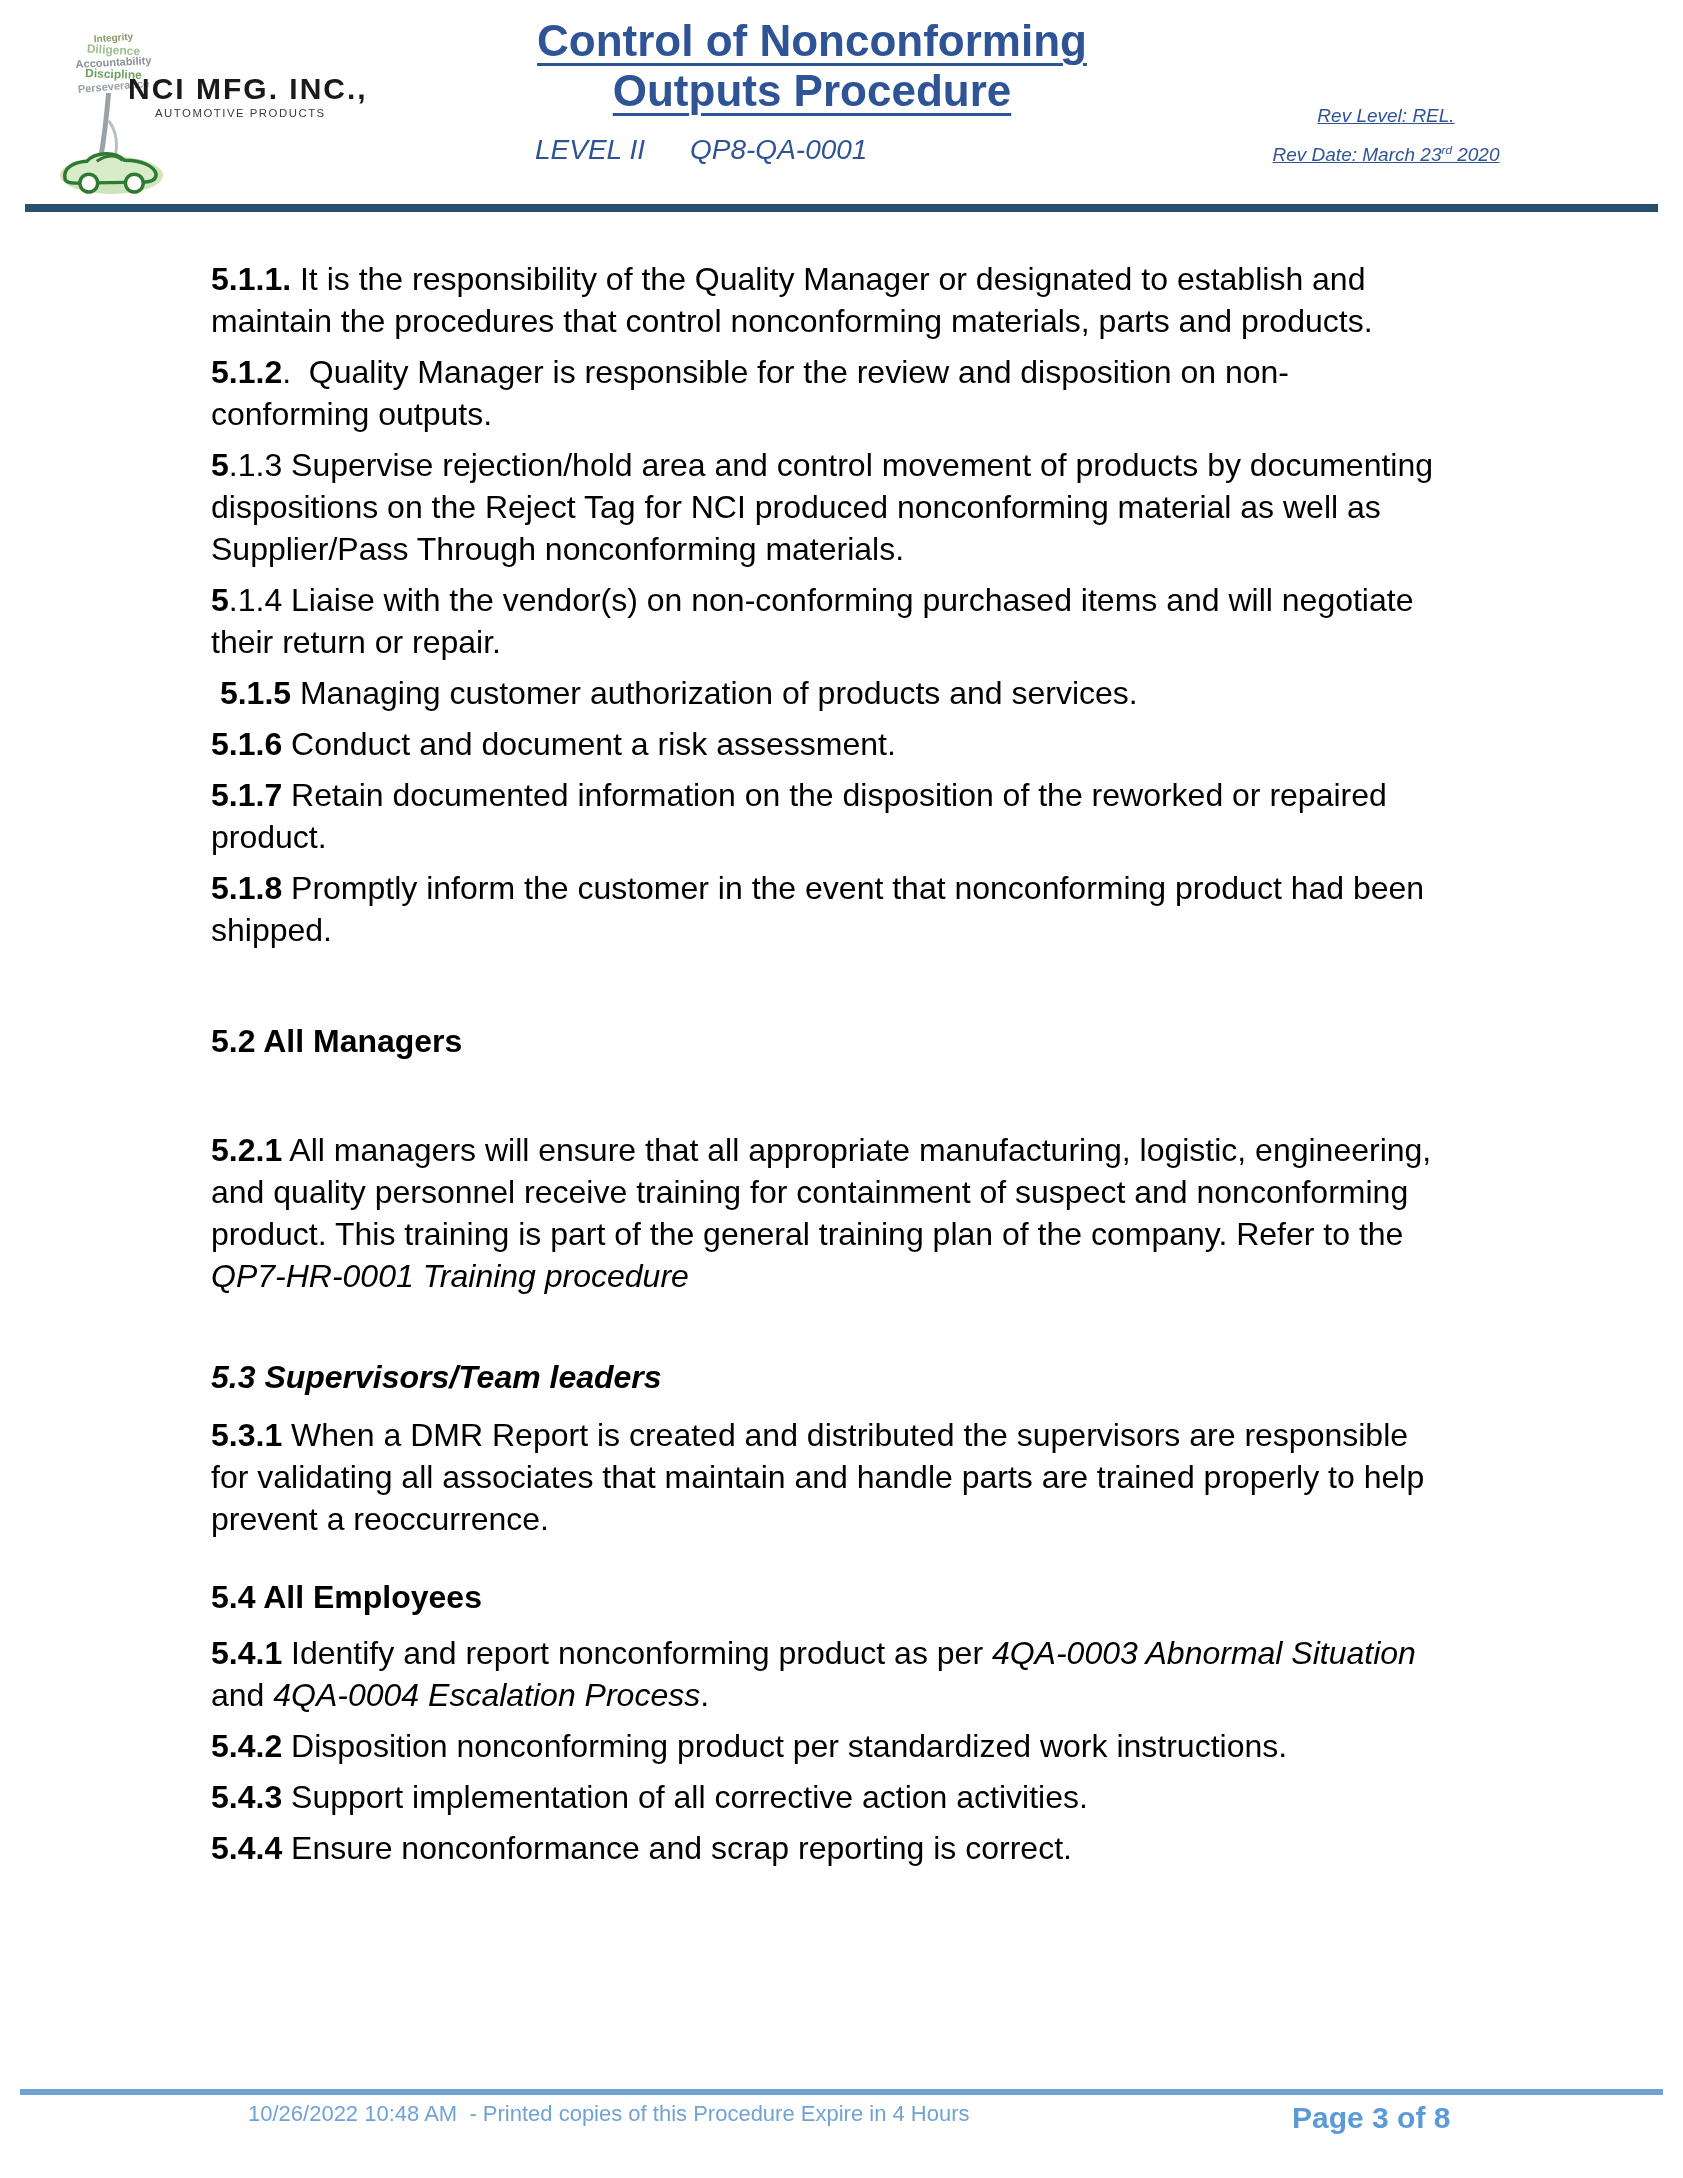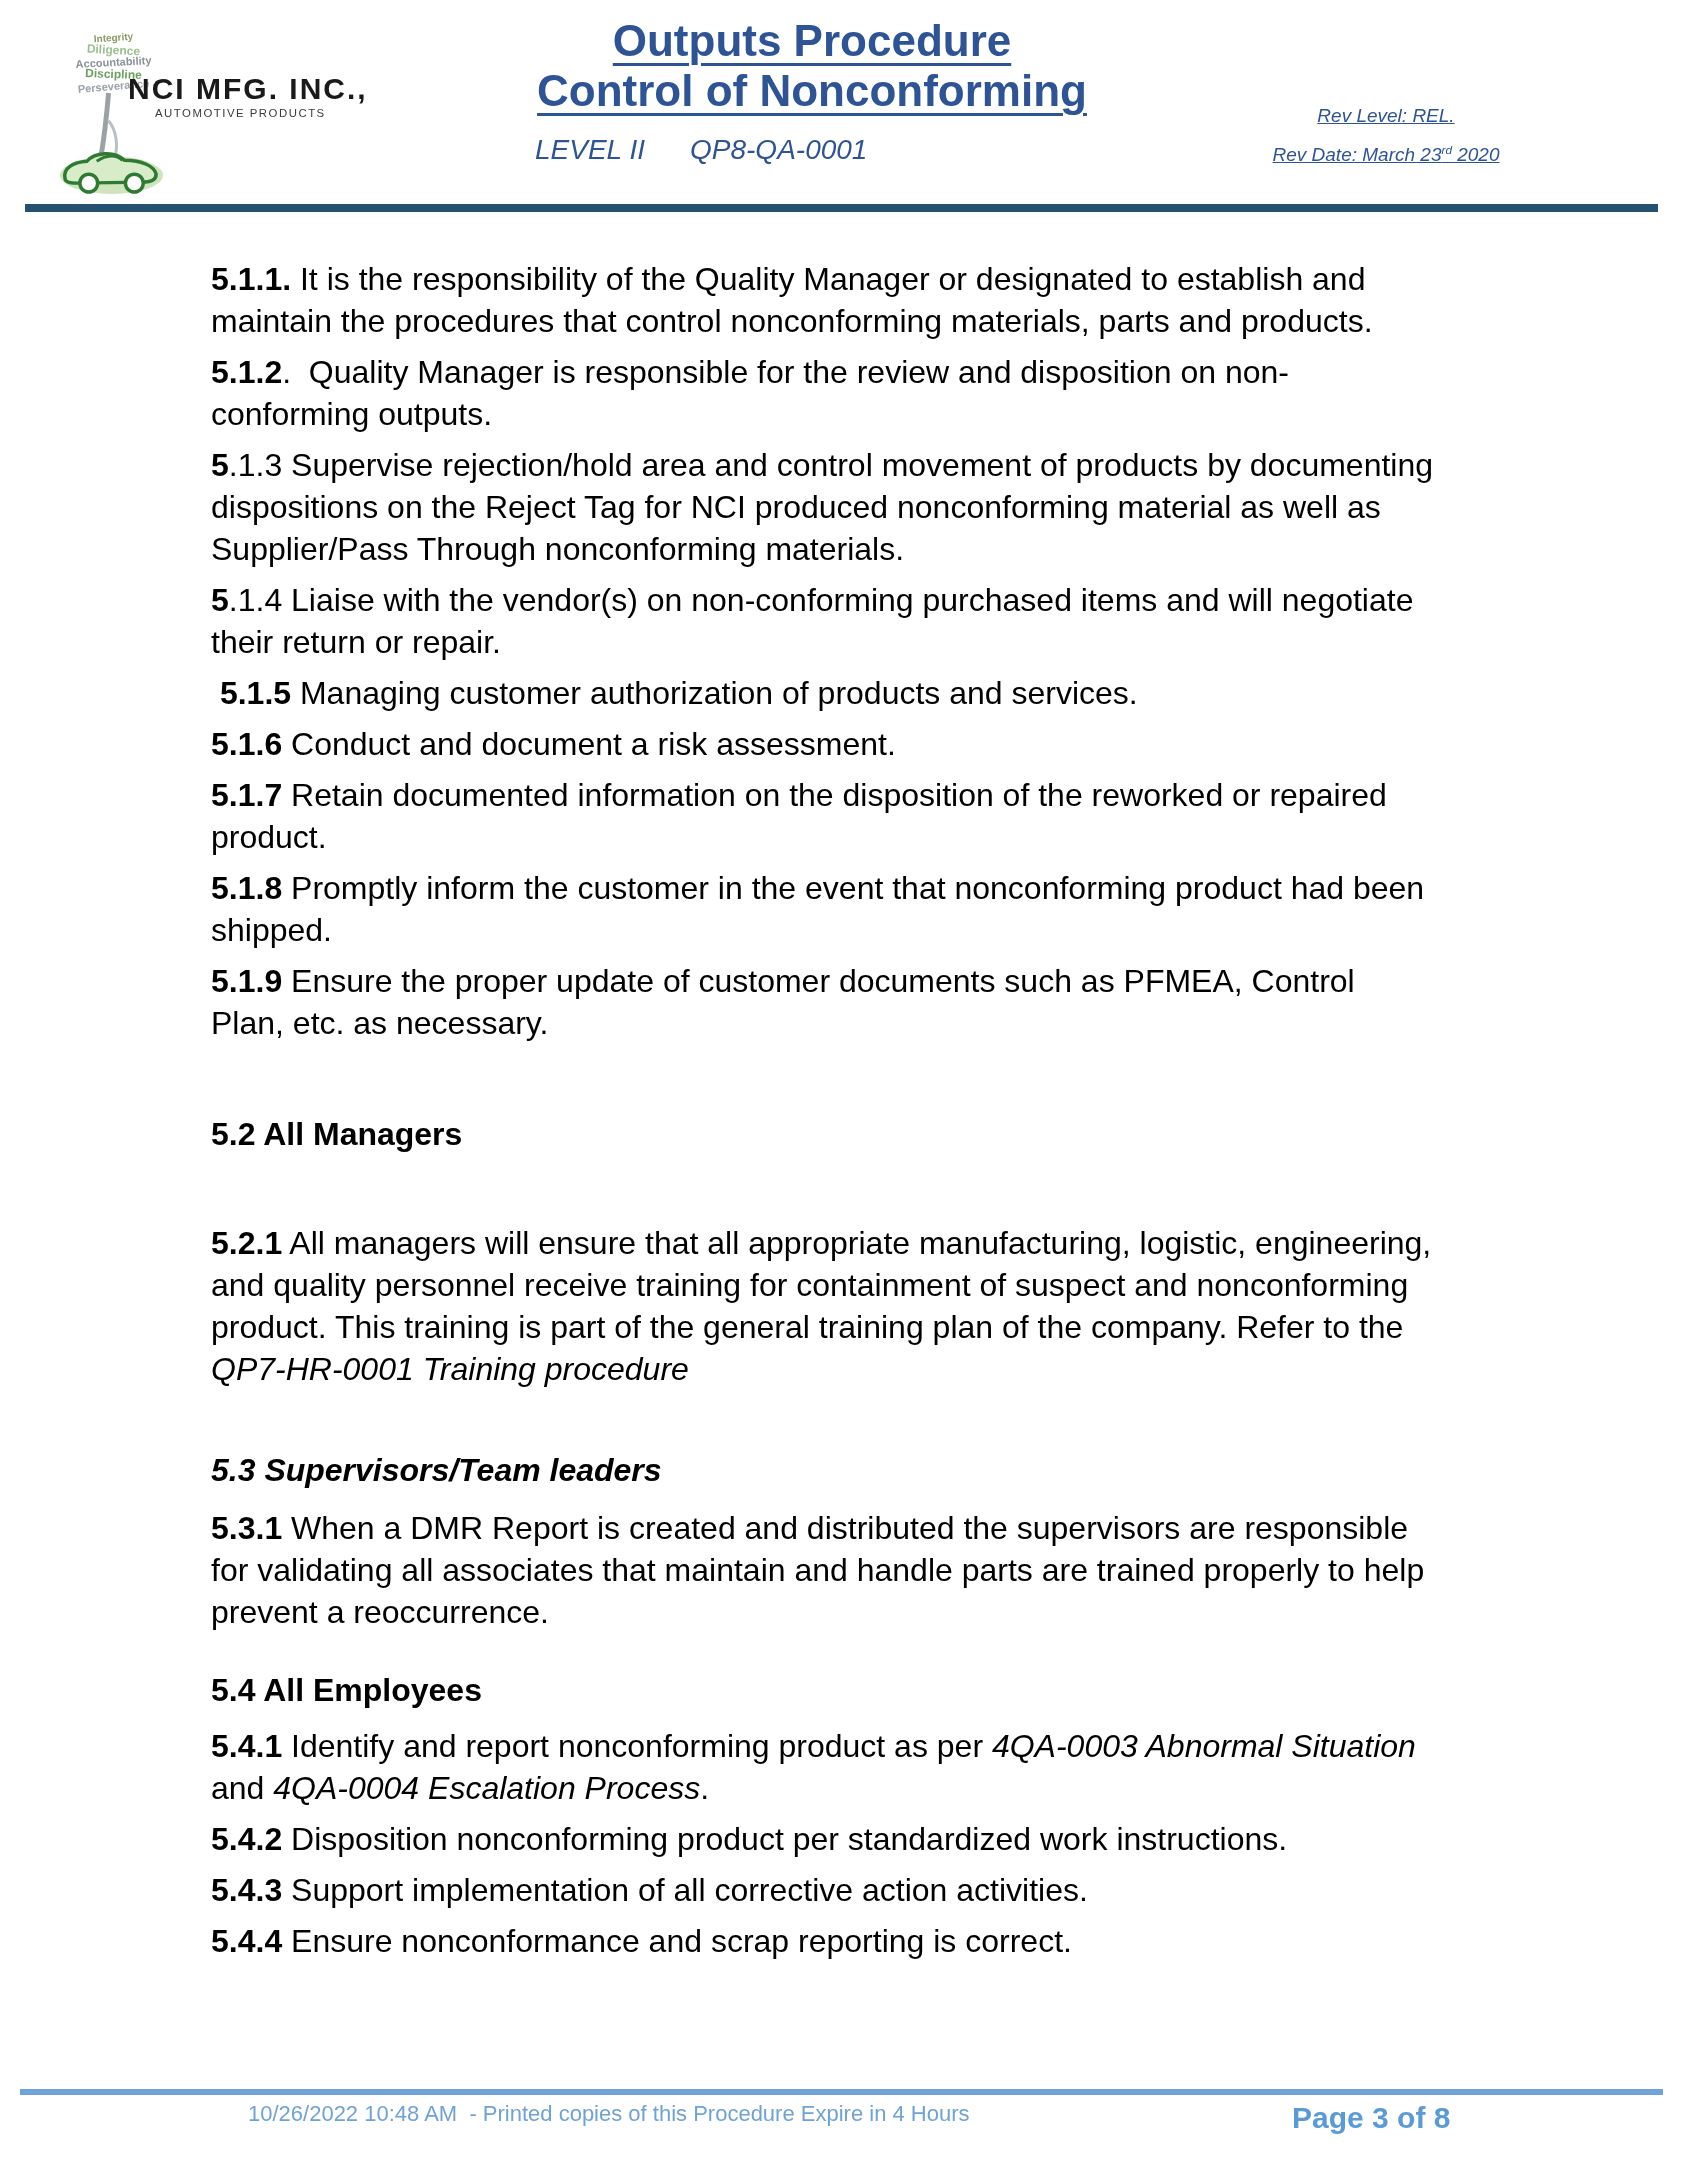--- a/index.html
+++ b/index.html
@@ -93,22 +93,22 @@
       <path d="M8 88 C6 78 16 72 30 71 C38 62 58 60 68 70 C86 70 98 76 100 84 C100 90 94 92 86 92 L20 93 C12 93 8 91 8 88 Z" fill="#d9ecca" stroke="#2f7a33" stroke-width="3.5"></path>
       <circle cx="32" cy="93" r="9" fill="#ffffff" stroke="#2f7a33" stroke-width="3.5"></circle>
       <circle cx="78" cy="93" r="9" fill="#ffffff" stroke="#2f7a33" stroke-width="3.5"></circle>
       <path d="M40 71 C50 64 60 64 66 70" stroke="#2f7a33" stroke-width="3" fill="none"></path>
     </svg>
     <div class="logo-company">NCI MFG. INC.,</div>
     <div class="logo-tagline">AUTOMOTIVE PRODUCTS</div>
   </div>
 
   <div class="title-block">
+    <div class="title-line">Control of Nonconforming</div>
     <div class="title-line">Outputs Procedure</div>
-    <div class="title-line">Control of Nonconforming</div>
   </div>
 
   <div class="level-line">
     <span>LEVEL II</span><span class="doc-num">QP8-QA-0001</span>
   </div>
 
   <div class="rev-block">
     <div>Rev Level: REL.</div>
     <div><span>Rev Date: March 23</span><sup>rd</sup><span>  2020</span></div>
   </div>
@@ -117,21 +117,20 @@
 
   <div class="doc-body">
       <p class="para p"><span class="b">5.1.1.</span><span> It is the responsibility of the Quality Manager or designated to establish and maintain the procedures that control nonconforming materials, parts and products.</span></p>
       <p class="para p"><span class="b">5.1.2</span><span>.  Quality Manager is responsible for the review and disposition on non-conforming outputs.</span></p>
       <p class="para p"><span class="b">5</span><span>.1.3 Supervise rejection/hold area and control movement of products by documenting dispositions on the Reject Tag for NCI produced nonconforming material as well as Supplier/Pass Through nonconforming materials.</span></p>
       <p class="para p"><span class="b">5</span><span>.1.4 Liaise with the vendor(s) on non-conforming purchased items and will negotiate their return or repair.</span></p>
       <p class="para p"><span> </span><span class="b">5.1.5</span><span> Managing customer authorization of products and services.</span></p>
       <p class="para p"><span class="b">5.1.6</span><span> Conduct and document a risk assessment.</span></p>
       <p class="para p"><span class="b">5.1.7</span><span> Retain documented information on the disposition of the reworked or repaired product.</span></p>
       <p class="para p"><span class="b">5.1.8</span><span> Promptly inform the customer in the event that nonconforming product had been shipped.</span></p>
-      <p class="para p"><span class="b">5.1.9</span><span> Ensure the proper update of customer documents such as PFMEA, Control Plan, etc. as necessary.</span></p>
       <p class="para h52"><span class="b">5.2 All Managers</span></p>
       <p class="para p"><span class="b">5.2.1</span><span> All managers will ensure that all appropriate manufacturing, logistic, engineering, and quality personnel receive training for containment of suspect and nonconforming product. This training is part of the general training plan of the company. Refer to the </span><span class="i">QP7-HR-0001 Training procedure</span></p>
       <p class="para h53"><span class="b">5.3 Supervisors/Team leaders</span></p>
       <p class="para p"><span class="b">5.3.1</span><span> When a DMR Report is created and distributed the supervisors are responsible for validating all associates that maintain and handle parts are trained properly to help prevent a reoccurrence.</span></p>
       <p class="para h54"><span class="b">5.4 All Employees</span></p>
       <p class="para p"><span class="b">5.4.1</span><span> Identify and report nonconforming product as per </span><span class="i">4QA-0003 Abnormal Situation</span><span> and </span><span class="i">4QA-0004 Escalation Process</span><span>.</span></p>
       <p class="para p"><span class="b">5.4.2</span><span> Disposition nonconforming product per standardized work instructions.</span></p>
       <p class="para p"><span class="b">5.4.3</span><span> Support implementation of all corrective action activities.</span></p>
       <p class="para p"><span class="b">5.4.4</span><span> Ensure nonconformance and scrap reporting is correct.</span></p>
     </div>

